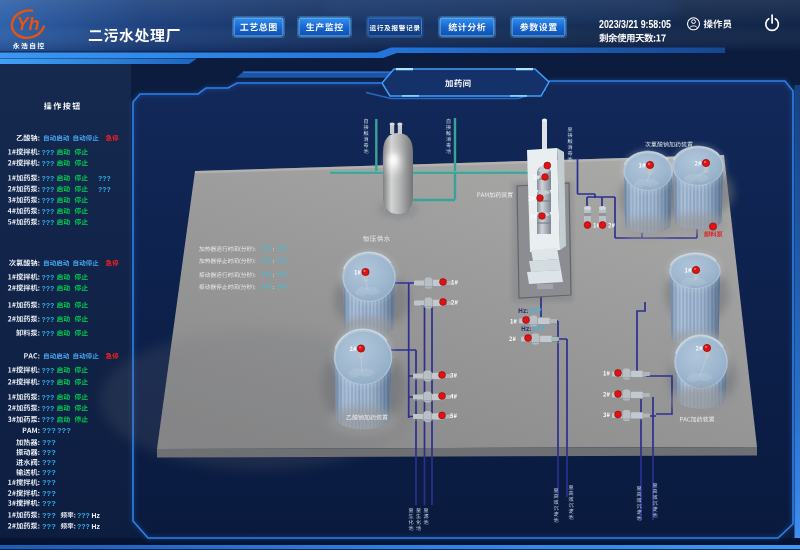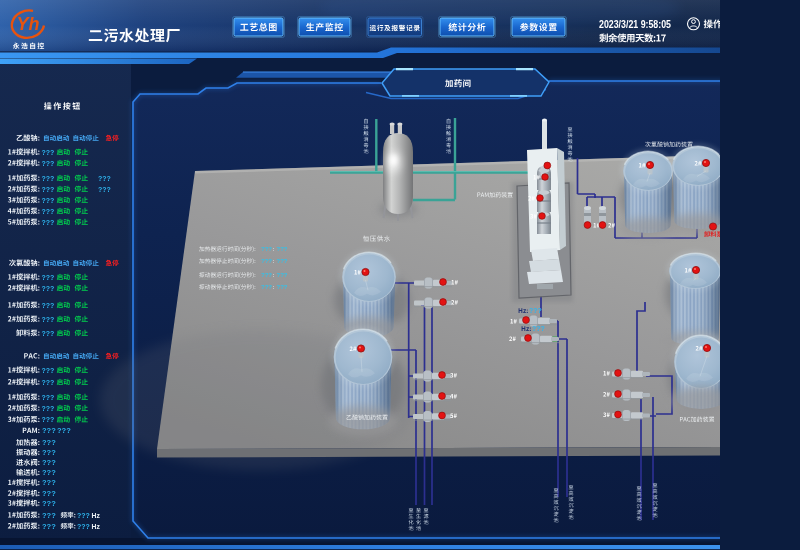--- a/index.html
+++ b/index.html
@@ -1,15 +1,15 @@
 <!DOCTYPE html>
 <html><head><meta charset="utf-8"><style>
 html,body{margin:0;padding:0;background:#0b1c3e;}
 *{font-family:"Liberation Sans",sans-serif;}
-#wrap{position:relative;width:720px;height:550px;overflow:hidden;}
+#wrap{position:relative;width:800px;height:550px;overflow:hidden;}
 </style></head><body>
 <div id="wrap">
 <svg width="800" height="550" viewBox="0 0 800 550">
 
 <linearGradient id="hdr" x1="0" y1="0" x2="1" y2="0">
  <stop offset="0" stop-color="#2b5fa9"></stop>
         <stop offset="0.18" stop-color="#1a3e7c"></stop>
  <stop offset="0.45" stop-color="#112c5c"></stop>
         <stop offset="0.75" stop-color="#0e2449"></stop>
  <stop offset="1" stop-color="#0d2145"></stop>

